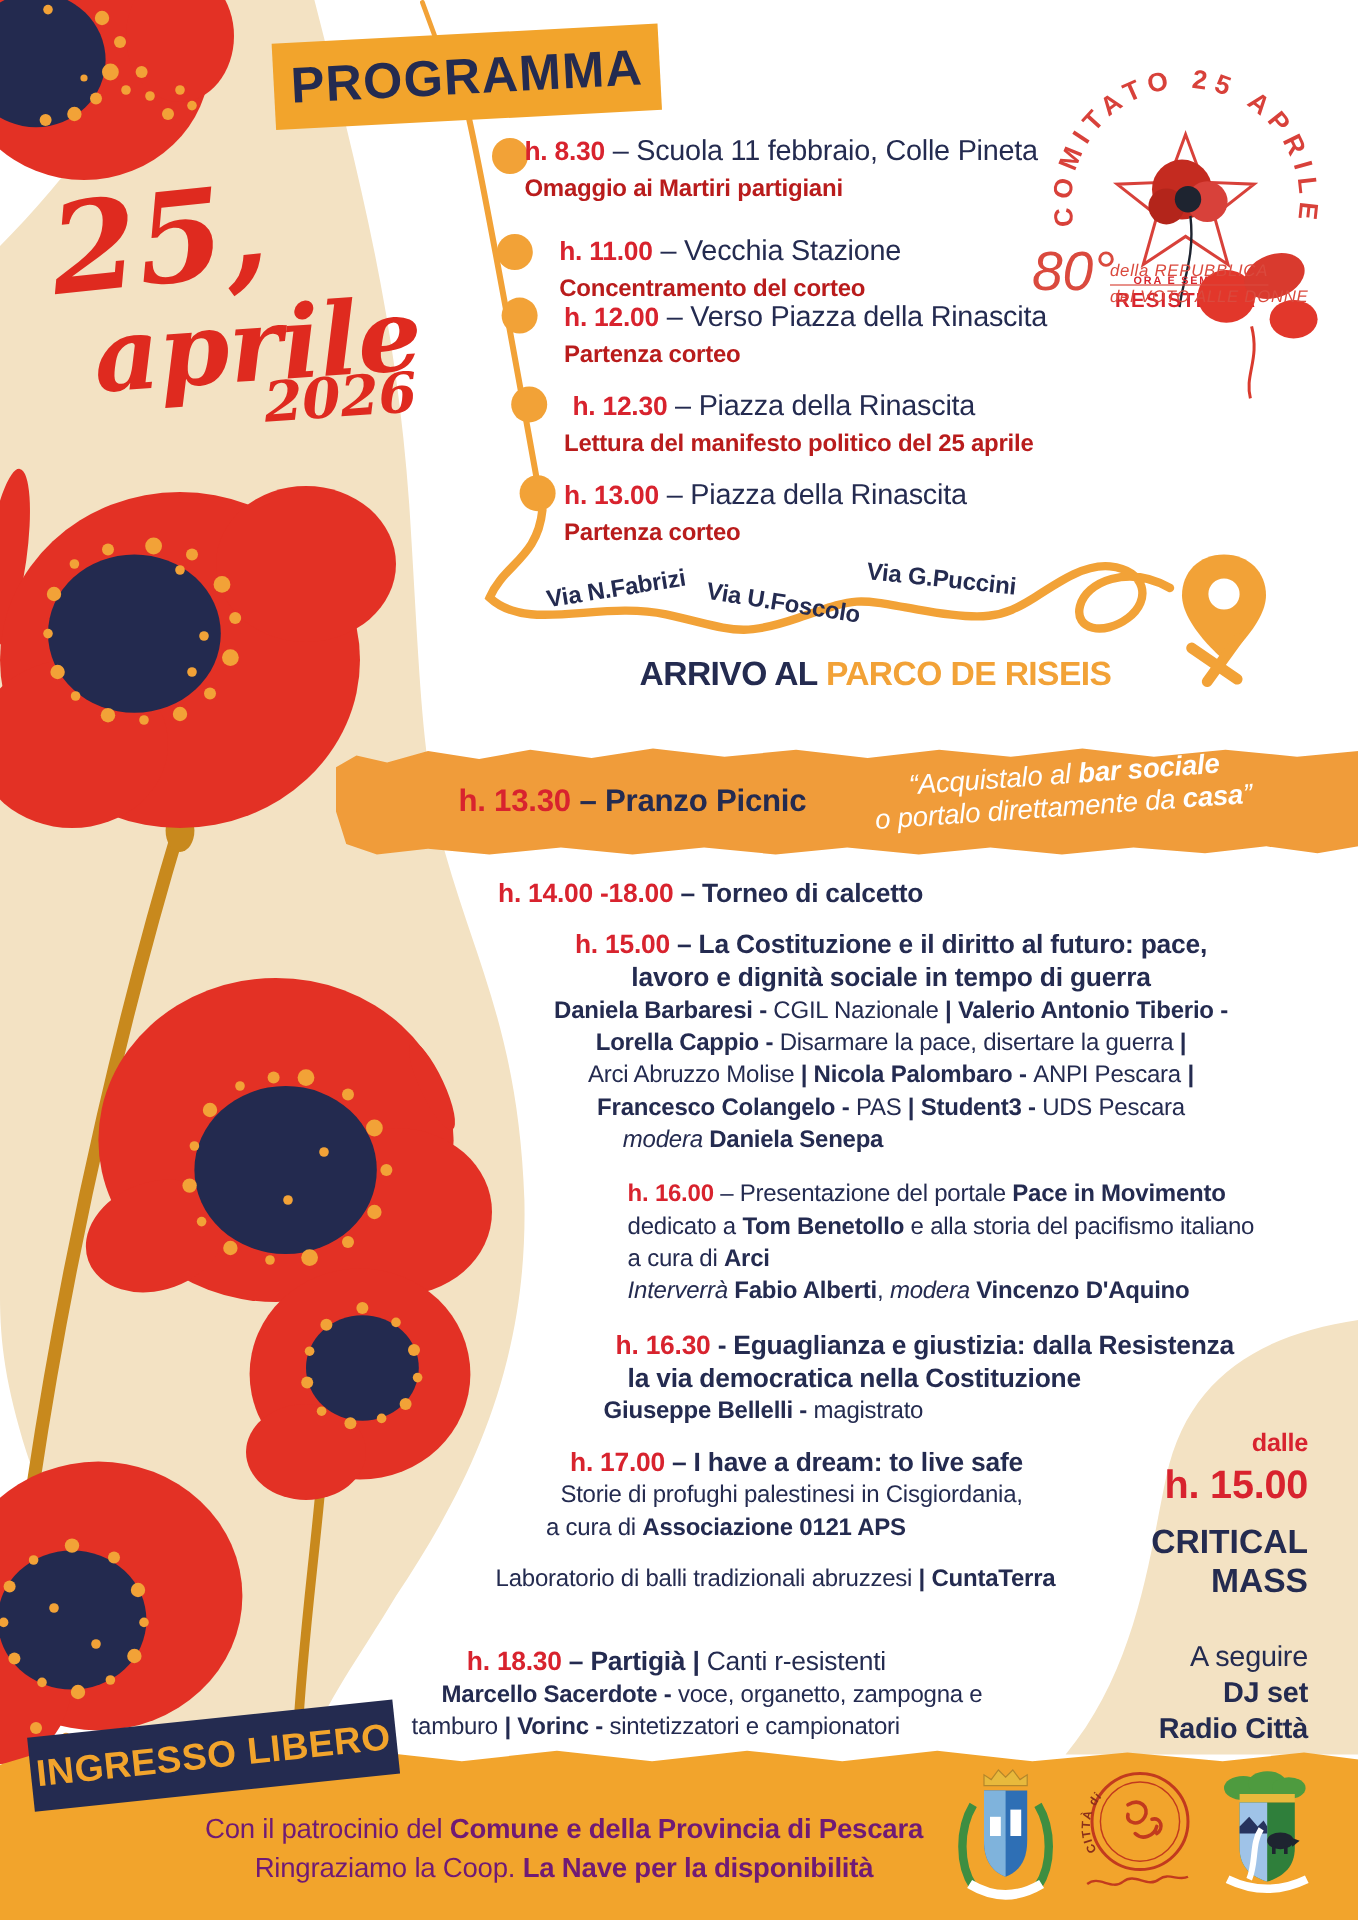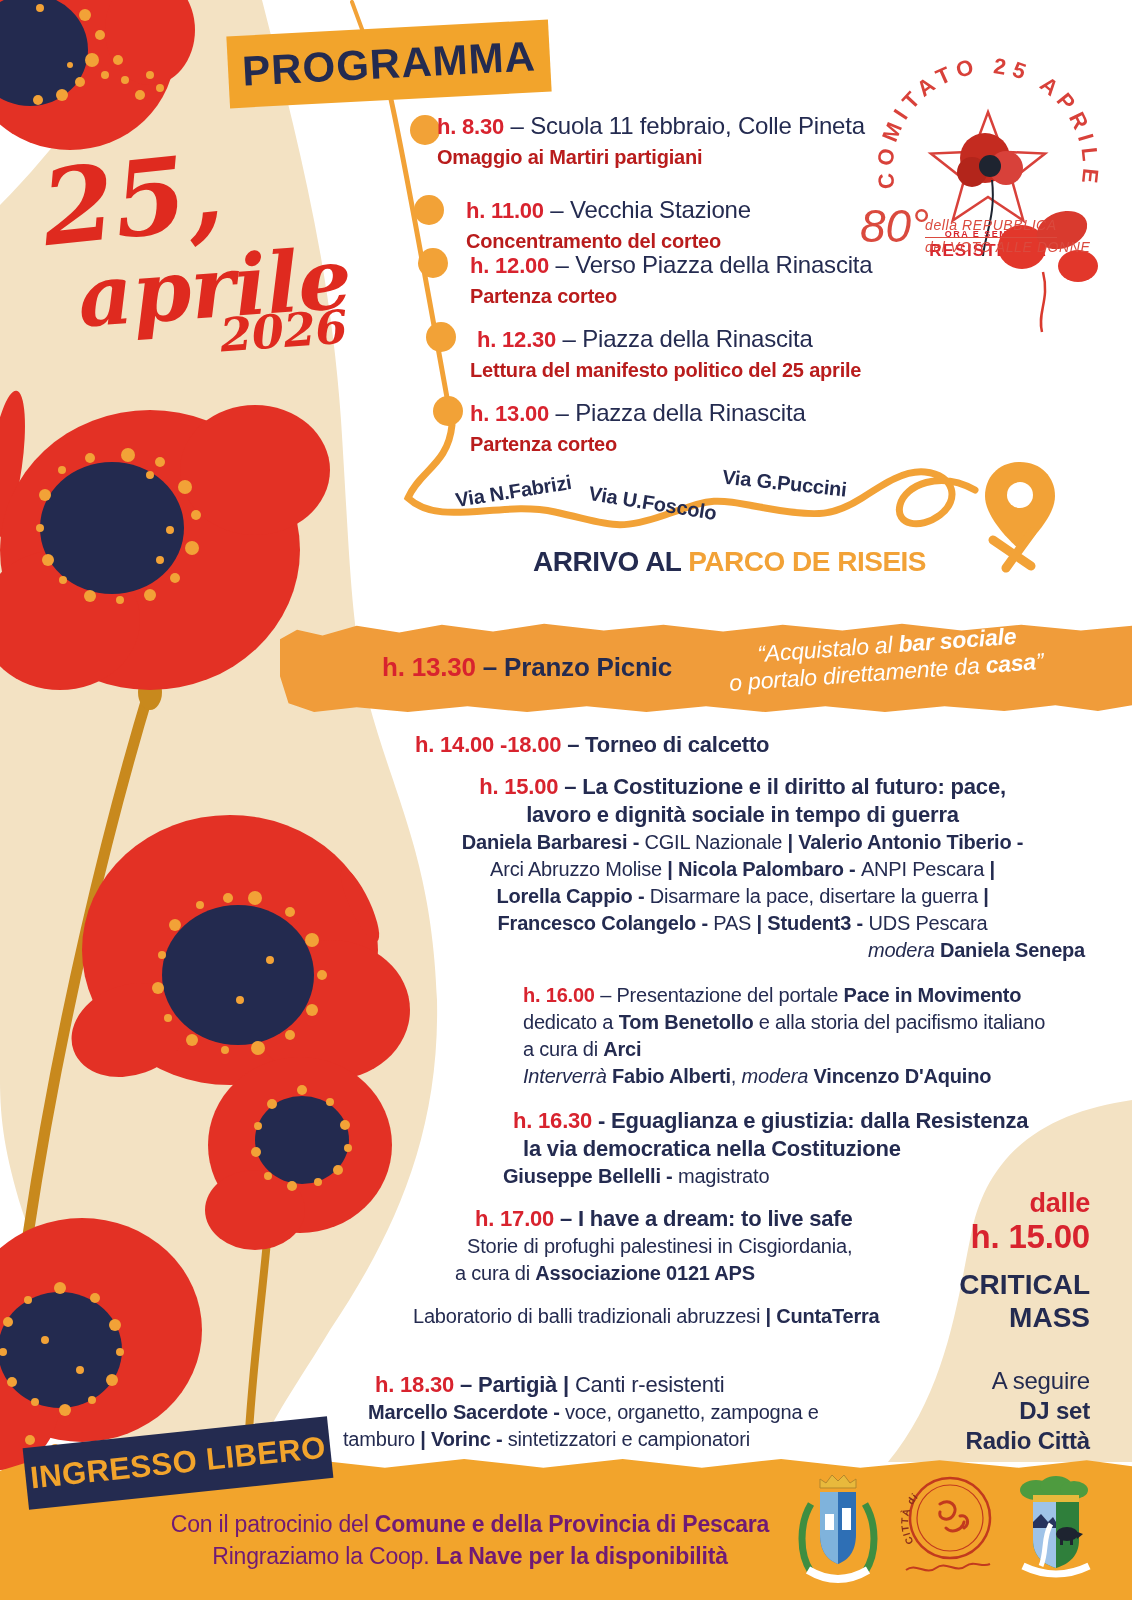--- a/index.html
+++ b/index.html
@@ -31,21 +31,21 @@
   #band .time{font-size:26px;font-weight:800;color:#D8232E}
   #band .title{font-size:26px;font-weight:900;color:#242B50}
   #band .note{color:#fff;font-style:italic;font-size:23px;line-height:27px;transform:rotate(-4deg)}
   
   .ev-line{font-size:20px;line-height:27px;white-space:nowrap;color:#242B50}
   .ev-line.big{font-size:22px;line-height:28px}
   .ev-line .red{font-size:inherit}
   .center{text-align:center}
   
   #side{right:42px;top:1188px;text-align:right;white-space:nowrap}
-  #side .dalle{font-size:27px;color:#D8232E;font-weight:700;line-height:30px}
+  #side .dalle{font-size:21px;color:#D8232E;font-weight:700;line-height:30px}
   #side .time{font-size:33px;color:#D8232E;font-weight:900;line-height:38px}
   #side .cm{font-size:28px;font-weight:900;line-height:33px;letter-spacing:0}
   #side .seg{font-size:24px;line-height:30px}
   #side .seg.b{font-weight:800}
   
   #ingresso{left:25px;top:1432px;width:306px;height:62px;background:#242B50;transform:rotate(-6deg);
     display:flex;align-items:center;justify-content:center;font-size:31px;font-weight:900;color:#F2A42C;letter-spacing:0.5px;white-space:nowrap}
   
   #footer{left:0;top:1453px;width:1132px;height:147px;background:#F2A42C;
     clip-path:polygon(0% 12%,3% 5%,8% 11%,14% 4%,20% 10%,27% 4%,34% 10%,41% 4%,48% 10%,55% 4%,62% 10%,69% 4%,76% 10%,83% 5%,90% 10%,96% 5%,100% 9%,100% 100%,0% 100%)}
@@ -294,24 +294,24 @@
 </div>
 
 <div class="abs z2" style="left:415px;top:731px">
   <div class="ev-line big"><span class="red">h. 14.00 -18.00</span><span class="b"> – </span><span class="b">Torneo di calcetto</span></div>
 </div>
 
 <div class="abs z2 center" style="left:400px;top:773px;width:685px">
   <div class="ev-line big"><span class="red">h. 15.00</span><span class="b"> – </span><span class="b">La Costituzione e il diritto al futuro: pace,</span></div>
   <div class="ev-line big"><span class="b">lavoro e dignità sociale in tempo di guerra</span></div>
   <div class="ev-line"><span class="b">Daniela Barbaresi - </span><span>CGIL Nazionale </span><span class="b">| </span><span class="b">Valerio Antonio Tiberio -</span></div>
+  <div class="ev-line"><span class="b">Lorella Cappio - </span><span>Disarmare la pace, disertare la guerra </span><span class="b">|</span></div>
   <div class="ev-line"><span>Arci Abruzzo Molise </span><span class="b">| Nicola Palombaro - </span><span>ANPI Pescara </span><span class="b">|</span></div>
-  <div class="ev-line"><span class="b">Lorella Cappio - </span><span>Disarmare la pace, disertare la guerra </span><span class="b">|</span></div>
   <div class="ev-line"><span class="b">Francesco Colangelo - </span><span>PAS </span><span class="b">| Student3 - </span><span>UDS Pescara</span></div>
-  <div class="ev-line" style="text-align:right;margin-left:76px"><span class="i">modera </span><span class="b">Daniela Senepa</span></div>
+  <div class="ev-line" style="text-align:left;margin-left:119px"><span class="i">modera </span><span class="b">Daniela Senepa</span></div>
 </div>
 
 <div class="abs z2" style="left:523px;top:982px">
   <div class="ev-line"><span class="red">h. 16.00</span><span> – Presentazione del portale </span><span class="b">Pace in Movimento</span></div>
   <div class="ev-line"><span>dedicato a </span><span class="b">Tom Benetollo</span><span> e alla storia del pacifismo italiano</span></div>
   <div class="ev-line"><span>a cura di </span><span class="b">Arci</span></div>
   <div class="ev-line"><span class="i">Interverrà </span><span class="b">Fabio Alberti</span><span>, </span><span class="i">modera </span><span class="b">Vincenzo D'Aquino</span></div>
 </div>
 
 <div class="abs z2" style="left:503px;top:1107px">
@@ -324,21 +324,21 @@
   <div class="ev-line big" style="margin-left:20px"><span class="red">h. 17.00</span><span class="b"> –  </span><span class="b">I have a dream: to live safe</span></div>
   <div class="ev-line" style="margin-left:12px"><span>Storie di profughi palestinesi in Cisgiordania,</span></div>
   <div class="ev-line"><span>a cura di </span><span class="b">Associazione 0121 APS</span></div>
 </div>
 
 <div class="abs z2" style="left:413px;top:1303px">
   <div class="ev-line"><span>Laboratorio di balli tradizionali abruzzesi </span><span class="b">| CuntaTerra</span></div>
 </div>
 
 <div class="abs z2" style="left:343px;top:1371px">
-  <div class="ev-line big" style="margin-left:32px"><span class="red">h. 18.30</span><span class="b"> – </span><span class="b">Partigià </span><span class="b">| </span><span>Canti r-esistenti</span></div>
+  <div class="ev-line big" style="margin-left:46px"><span class="red">h. 18.30</span><span class="b"> – </span><span class="b">Partigià </span><span class="b">| </span><span>Canti r-esistenti</span></div>
   <div class="ev-line" style="margin-left:25px"><span class="b">Marcello Sacerdote - </span><span>voce, organetto, zampogna e</span></div>
   <div class="ev-line"><span>tamburo </span><span class="b">| Vorinc - </span><span>sintetizzatori e campionatori</span></div>
 </div>
 
 <div id="side" class="abs z2">
   <div class="dalle">dalle</div>
   <div class="time">h. 15.00</div>
   <div class="cm" style="margin-top:12px">CRITICAL</div>
   <div class="cm">MASS</div>
   <div class="seg" style="margin-top:32px">A seguire</div>

